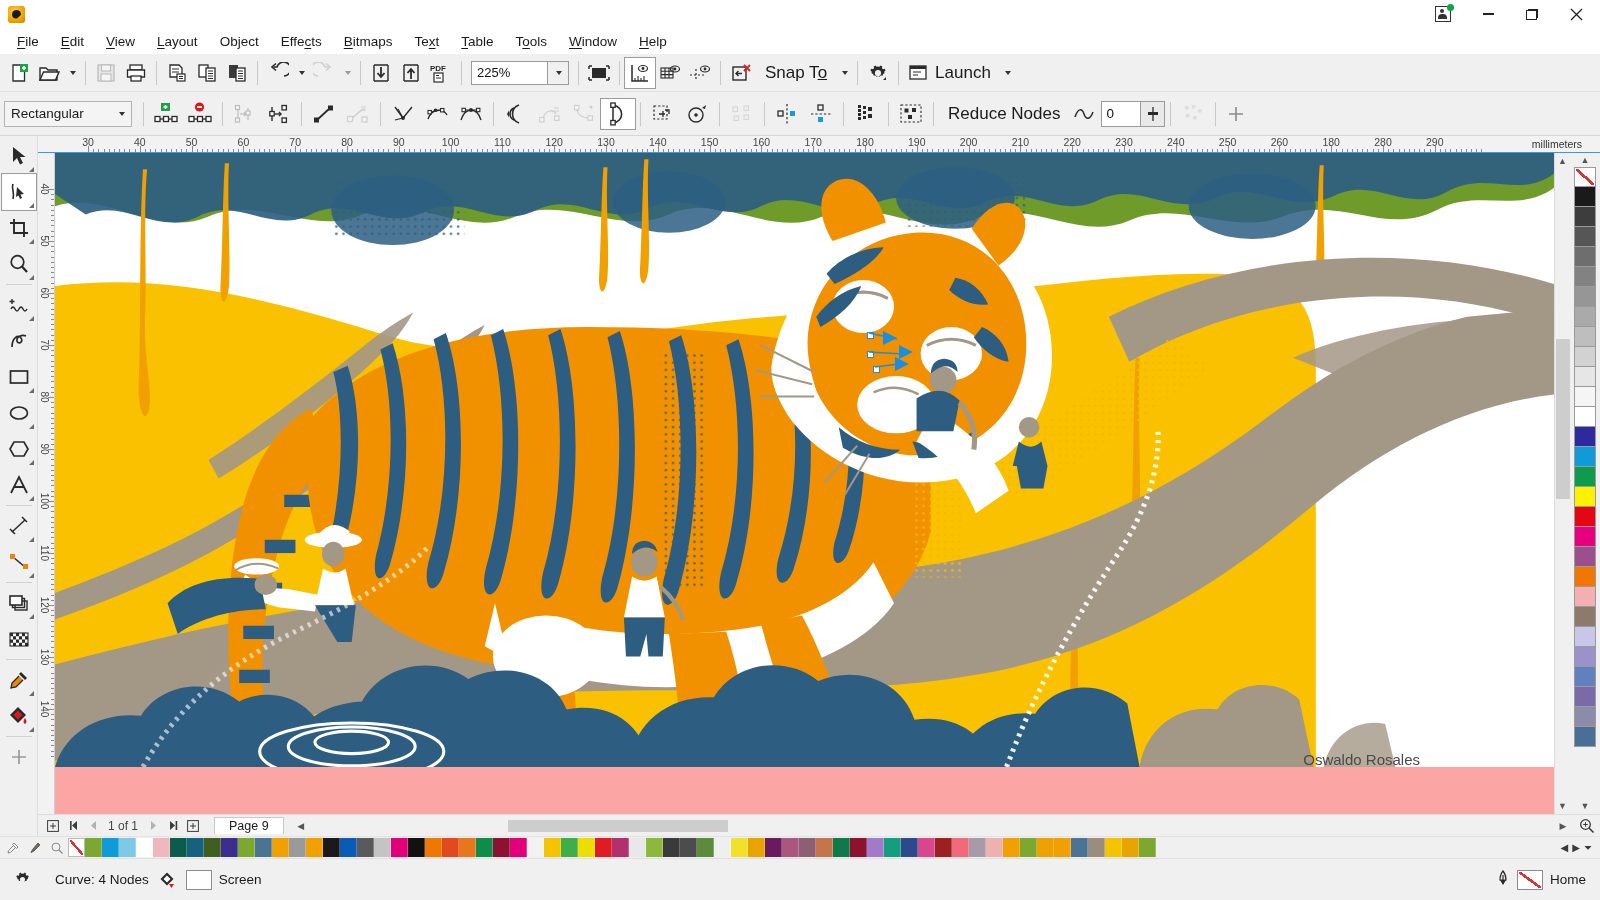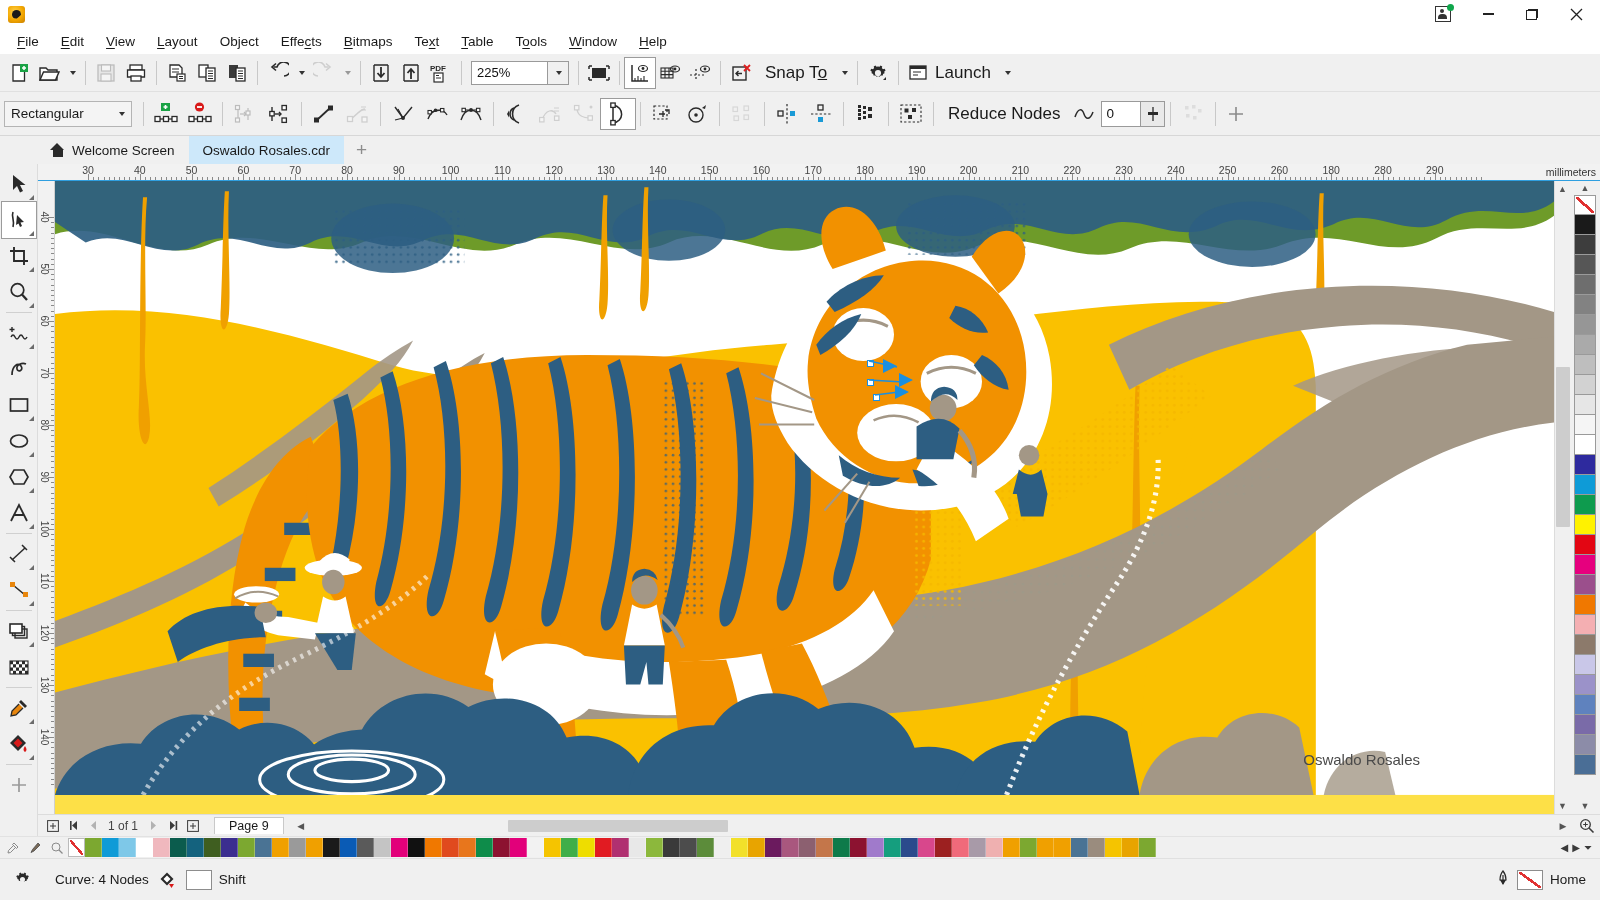--- a/index.html
+++ b/index.html
@@ -122,30 +122,30 @@
   .tbx-item .flyout { position: absolute; right: 2px; bottom: 2px; width: 0; height: 0;
       border-left: 5px solid transparent; border-bottom: 5px solid #6b6b6b; }
   .tbx-sep { width: 26px; height: 1px; background: #d0d0d0; margin: 2px 0; }
 
   
   .canvas-col { flex: 1; display: flex; flex-direction: column; min-width: 0; }
   .hruler { height: 17px; background: #f2f2f2; position: relative; border-bottom: 1px solid #2f9fe0;
             overflow: hidden; flex: 0 0 17px; }
   .hruler .tick { position: absolute; bottom: 0; width: 1px; background: #8a8a8a; }
   .hruler .lab { position: absolute; top: 0px; font-size: 10.5px; color: #444; transform: translateX(-50%); }
-  .hruler .unit { position: absolute; right: 4px; top: 2px; font-size: 10.5px; color: #333; }
+  .hruler .unit { position: absolute; right: 18px; top: 2px; font-size: 10.5px; color: #333; }
 
   .canvas-row { flex: 1; display: flex; min-height: 0; }
   .vruler { width: 17px; background: #f2f2f2; position: relative; border-right: 1px solid #cfcfcf;
             overflow: hidden; flex: 0 0 17px; }
   .vruler .tick { position: absolute; right: 0; height: 1px; background: #8a8a8a; }
   .vruler .lab { position: absolute; left: 1px; font-size: 10px; color: #444;
                  writing-mode: vertical-rl; transform: translateY(-50%); }
 
-  .drawing-area { flex: 1; position: relative; overflow: hidden; background: #fde047; }
+  .drawing-area { flex: 1; position: relative; overflow: hidden; background: #fca5a5; }
   .artboard { position: absolute; inset: 0; }
 
   
   .vscroll { width: 16px; background: #f0f0f0; display: flex; flex-direction: column;
              align-items: center; flex: 0 0 16px; border-left: 1px solid #dcdcdc; }
   .vscroll .arr { height: 16px; display:flex; align-items:center; justify-content:center; font-size:9px; color:#555; }
   .vscroll .track { flex: 1; width: 16px; position: relative; }
   .vscroll .thumb { position: absolute; left: 1px; width: 14px; background: #cdcdcd; border-radius: 1px; }
 
   
@@ -638,30 +638,20 @@
       </svg>
     </div>
     <div class="tb-sep"></div>
     <div class="tool">
       <svg width="22" height="22" viewBox="0 0 22 22">
         <path d="M11 4 v14 M4 11 h14" stroke="#8a8a8a" stroke-width="1.6"></path>
       </svg>
     </div>
   </div>
 
-  <div class="tabbar">
-    <div class="doctab">
-      <span class="home-ico"></span>
-      <span>Welcome Screen</span>
-    </div>
-    <div class="doctab active">
-      <span>Oswaldo Rosales.cdr</span>
-    </div>
-    <div class="doctab plus">+</div>
-  </div>
 
   <div class="main">
 
     <div class="toolbox">
       <div class="tbx-item">
         <svg width="20" height="22" viewBox="0 0 20 22">
           <path d="M4 2 L4 17 L8 13 L11 19.5 L14 18 L11 12 L16.5 12 Z" fill="#2a2a2a"></path>
         </svg>
         <span class="flyout"></span>
       </div>
@@ -1656,21 +1646,21 @@
       </svg>
     </span>
     <span class="status-nodes">Curve: 4 Nodes</span>
     <span class="fillgroup">
       <svg width="20" height="18" viewBox="0 0 20 18">
         <path d="M8 1.5 L14.5 8 L8 14.5 L1.5 8 Z" fill="#2a2a2a"></path>
         <path d="M8 4.5 L11.5 8 L8 11.5 L4.5 8 Z" fill="#ffffff"></path>
         <path d="M10 13 l5 0 l-2.5 4 z" fill="#d81a1a"></path>
       </svg>
       <span class="swatch-box"></span>
-      <span class="status-lbl">Shift</span>
+      <span class="status-lbl">Screen</span>
     </span>
     <span class="spacer-flex"></span>
     <span class="outlinegroup">
       <svg width="14" height="20" viewBox="0 0 14 20">
         <path d="M7 1 C9.5 4 10 7 10 10 H4 C4 7 4.5 4 7 1 Z" fill="none" stroke="#2a2a2a" stroke-width="1.2"></path>
         <path d="M7 5 v9" stroke="#2a2a2a" stroke-width="1.2"></path>
         <path d="M4 10 h6 l-3 5 z" fill="#2a2a2a"></path>
       </svg>
       <span class="swatch-none"></span>
       <span class="status-lbl">Home</span>

